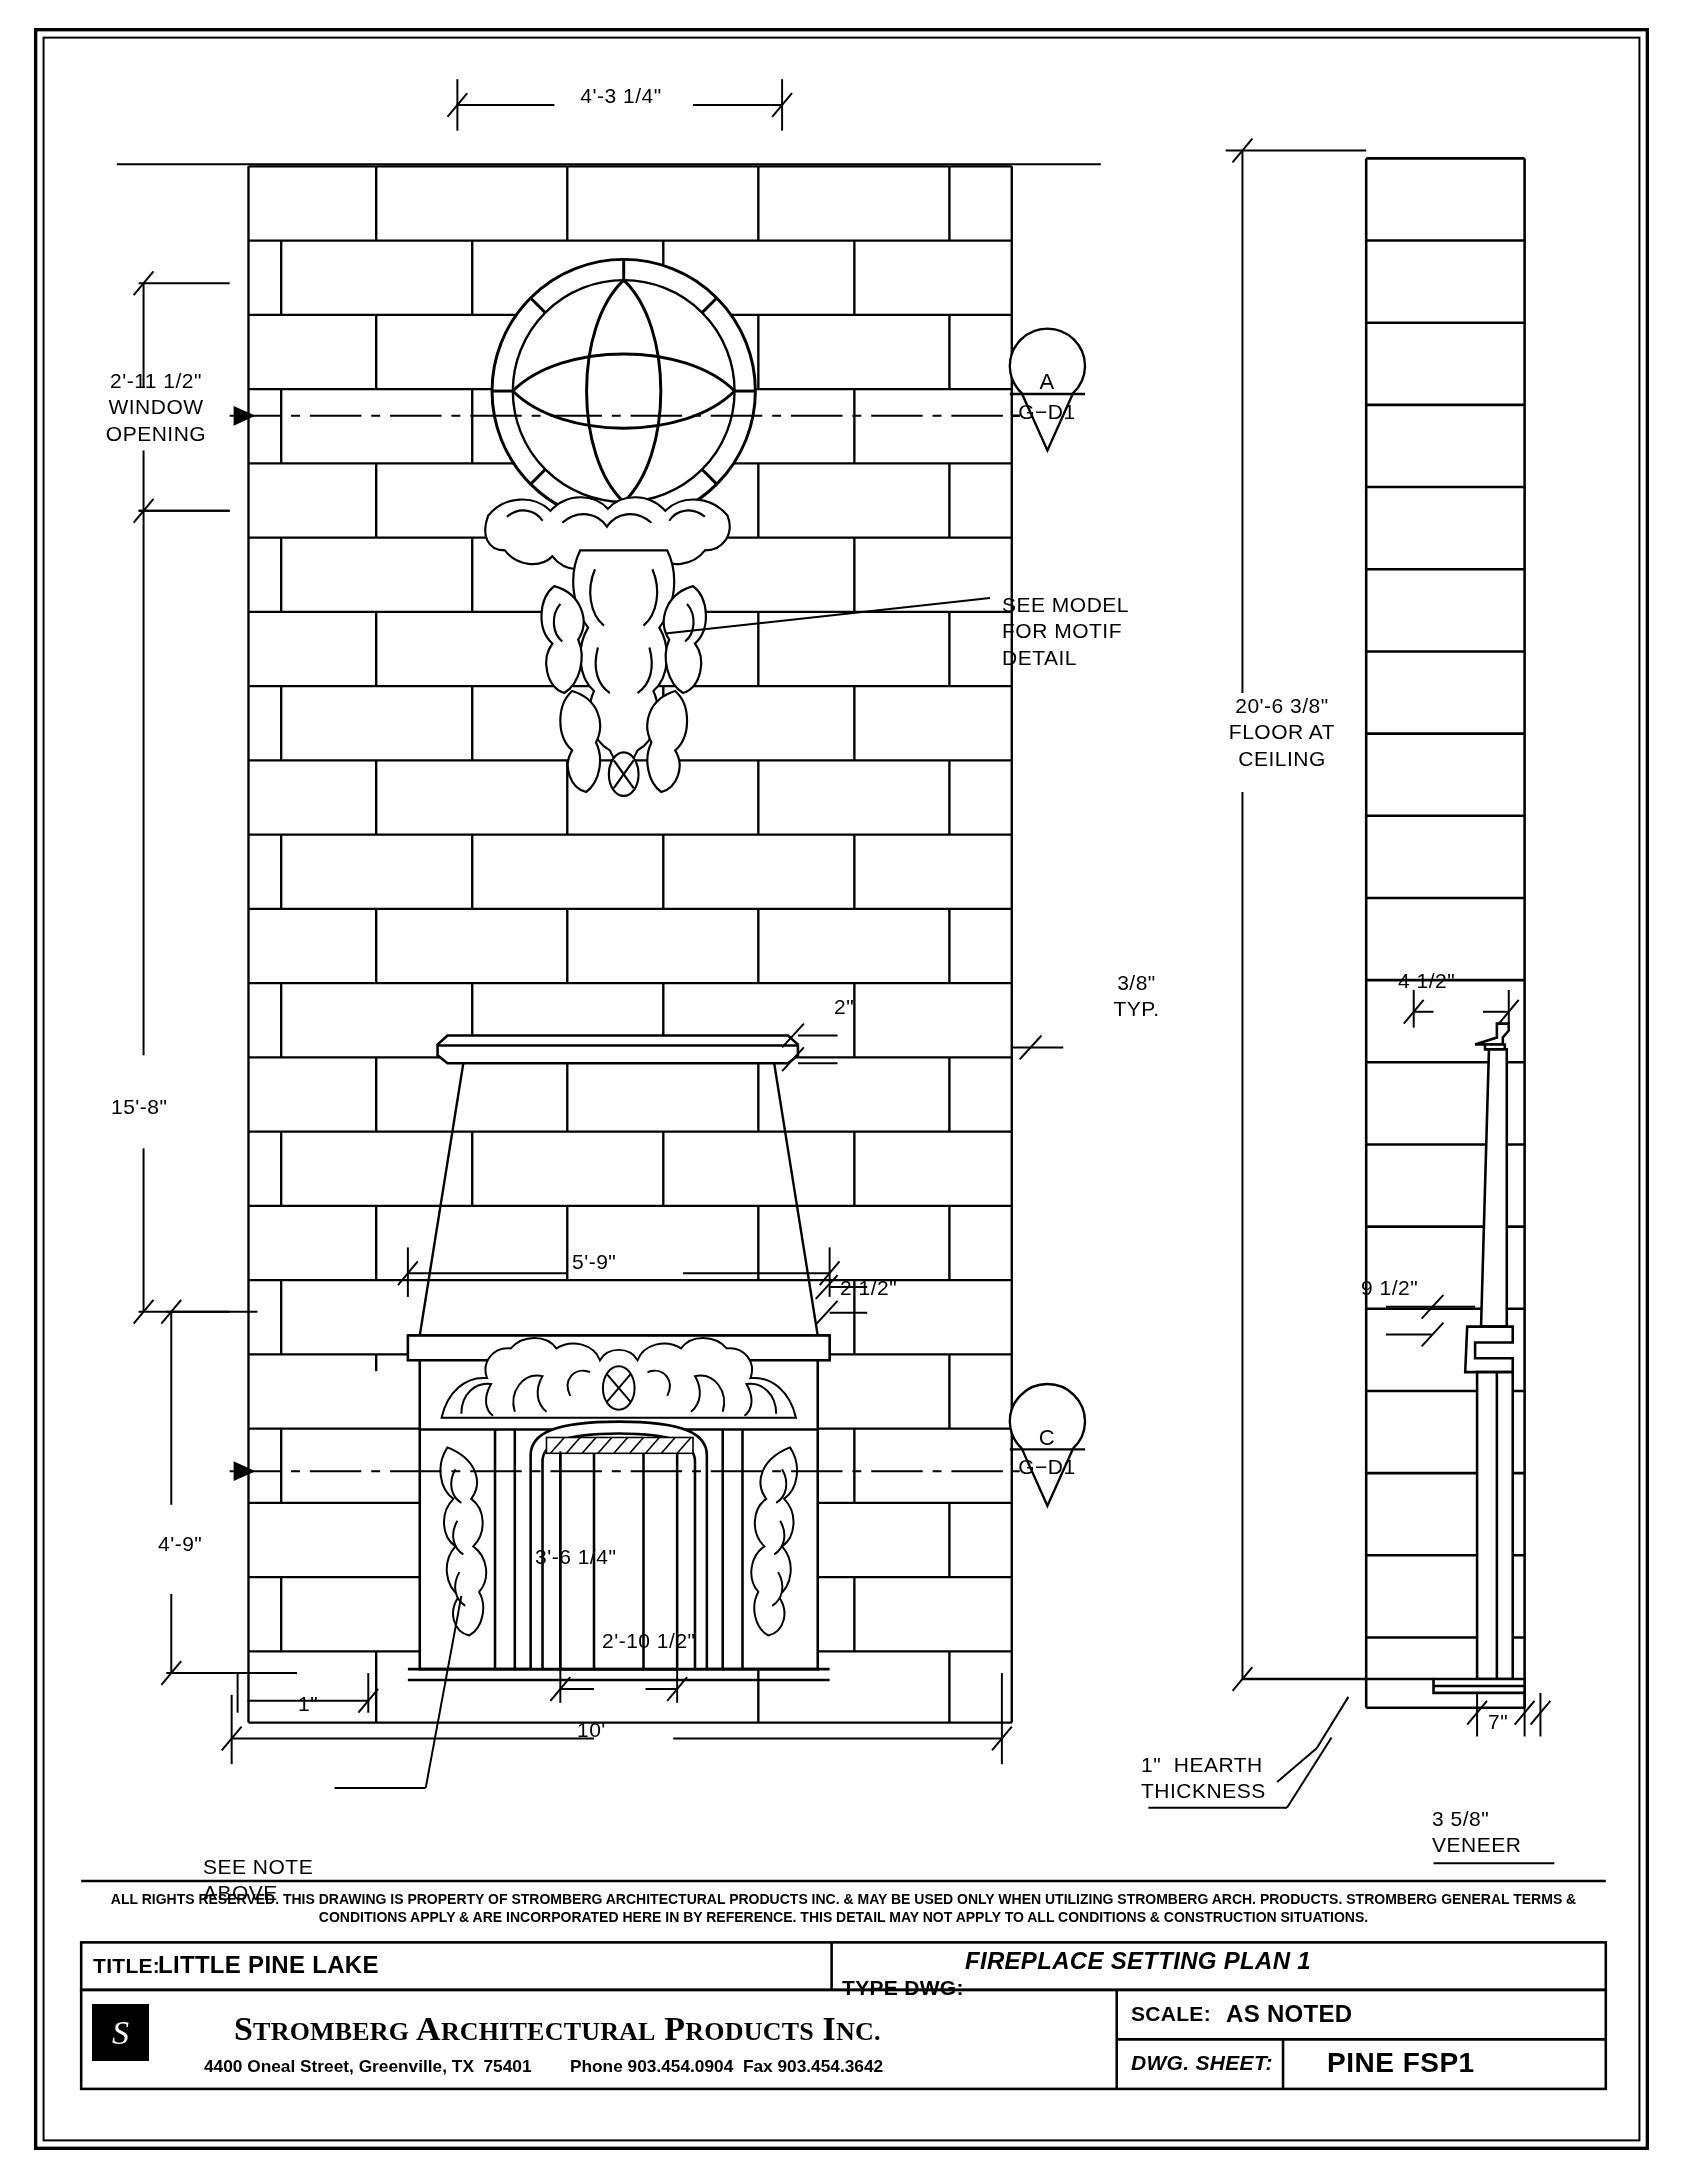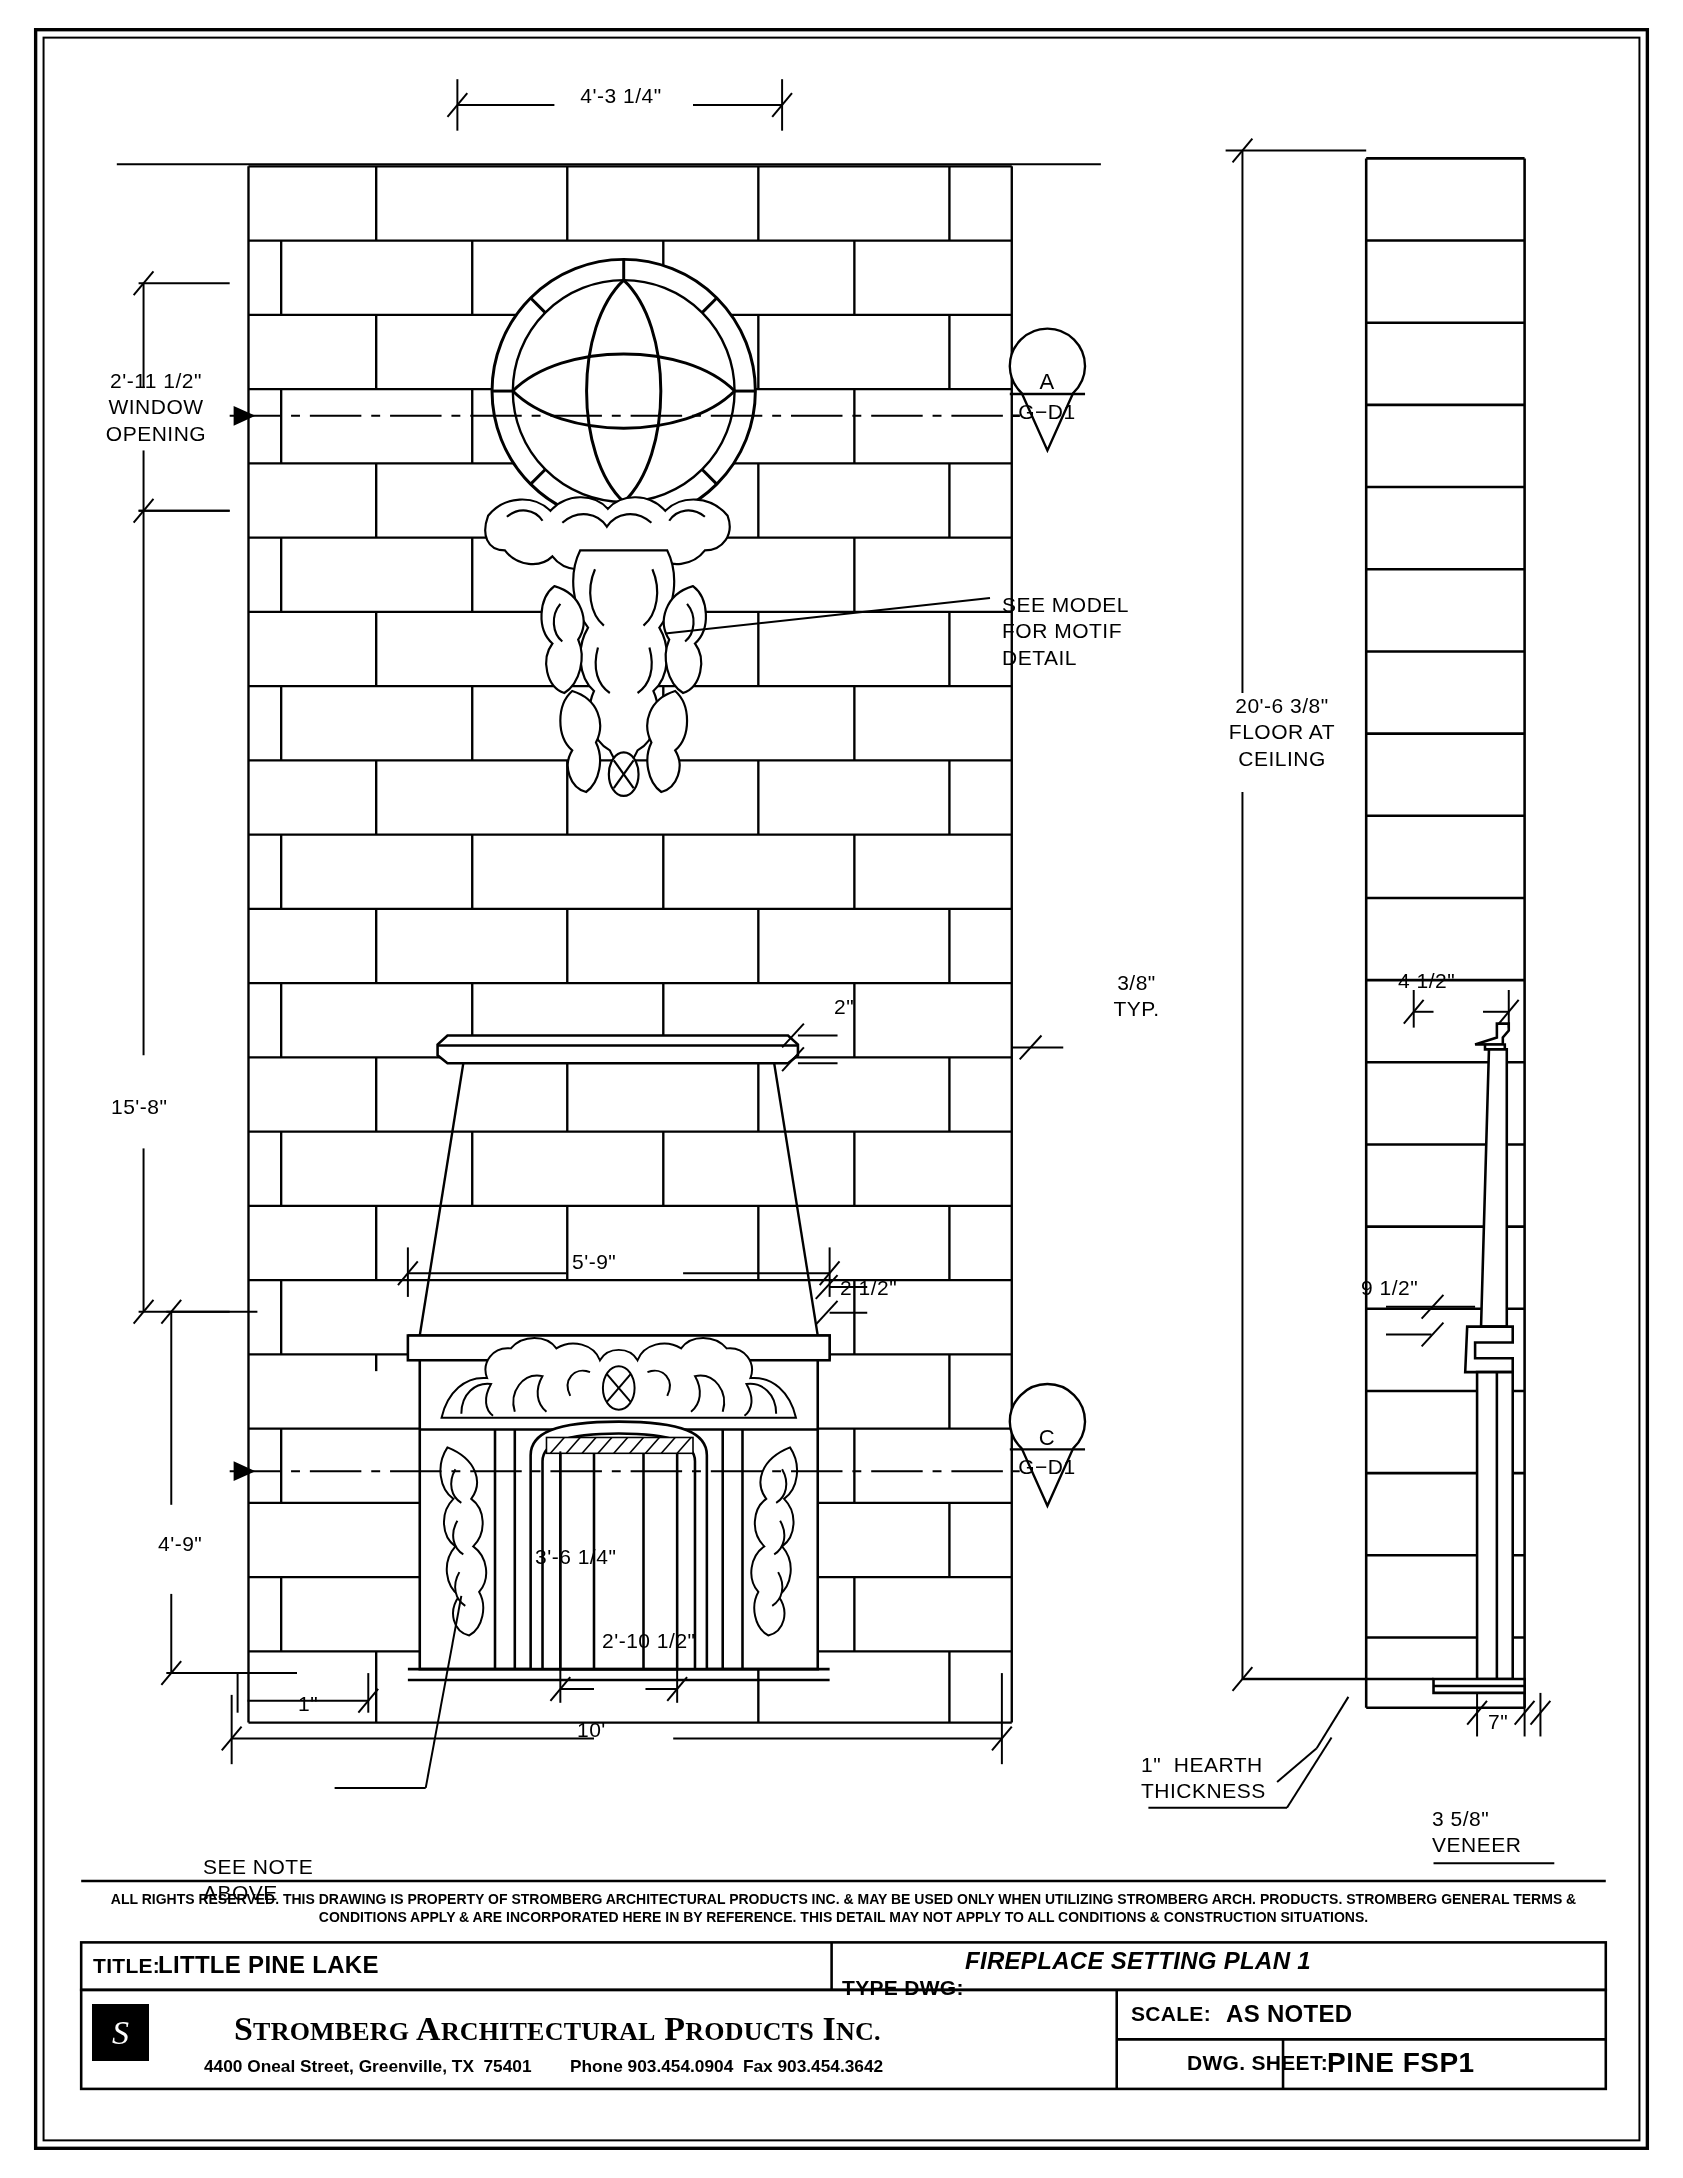--- a/index.html
+++ b/index.html
@@ -610,21 +610,21 @@
 
   <div class="tb-title" style="left:93px; top:1954px; font-size:21px;">TITLE:</div>
   <div class="tb-title" style="left:158px; top:1951px;">LITTLE PINE LAKE</div>
 
   <div class="tb-title" style="left:842px; top:1976px; font-size:21px;">TYPE DWG:</div>
   <div class="tb-title" style="left:965px; top:1947px;font-style:italic;">FIREPLACE SETTING PLAN 1</div>
 
   <div class="tb-title" style="left:1131px; top:2002px; font-size:21px;">SCALE:</div>
   <div class="tb-title" style="left:1226px; top:2000px;">AS NOTED</div>
 
-  <div class="tb-title" style="left:1187px; top:2051px; font-size:21px;">DWG. SHEET:</div>
+  <div class="tb-title" style="left:1131px; top:2051px; font-size:21px;font-style:italic;">DWG. SHEET:</div>
   <div class="dwgsheet" style="left:1327px; top:2047px;">PINE FSP1</div>
 
   <div class="logo">
     <div class="logo-glyph">S</div>
   </div>
 
   <div class="company" style="white-space: pre;"><span>S</span><span class="small">TROMBERG</span> <span>A</span><span class="small">RCHITECTURAL</span> <span>P</span><span class="small">RODUCTS</span> <span>I</span><span class="small">NC.</span></div>
   <div class="addr" style="white-space: pre;">4400 Oneal Street, Greenville, TX  75401        Phone 903.454.0904  Fax 903.454.3642</div>
 
 </div>

